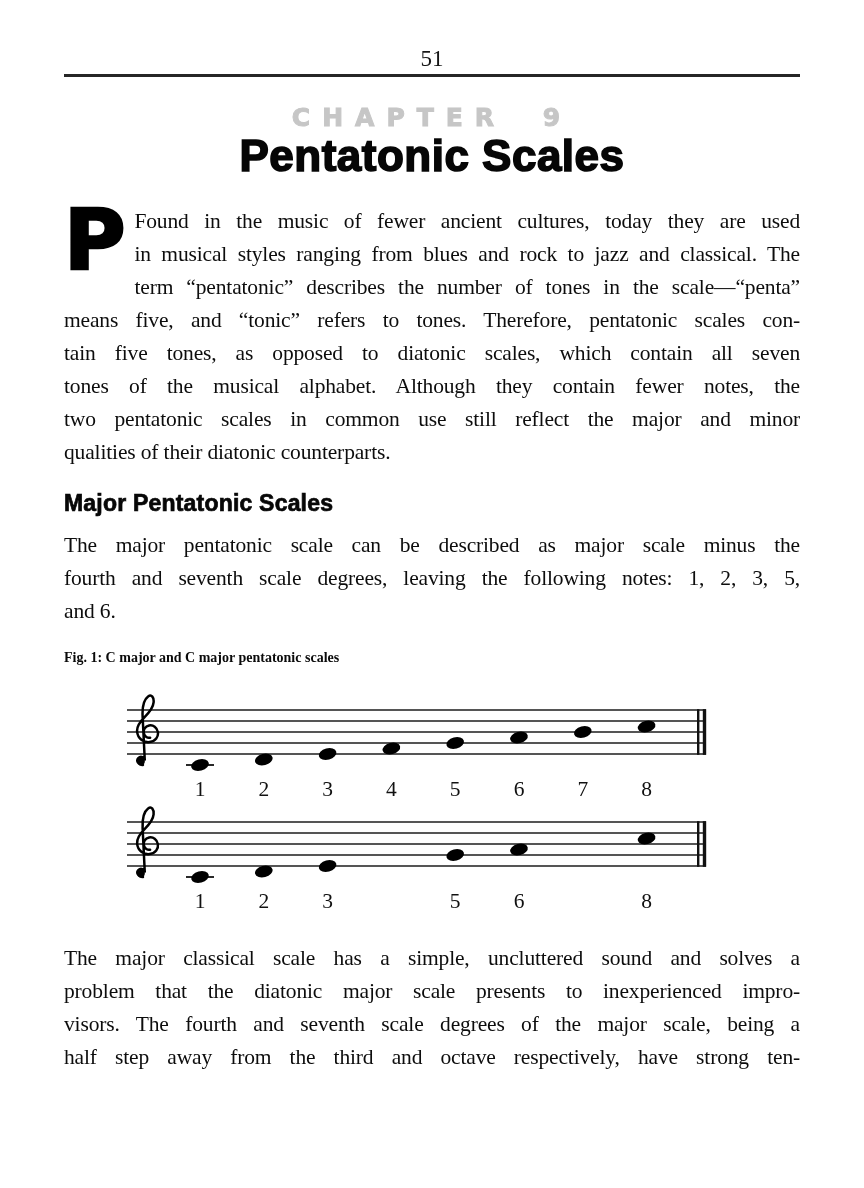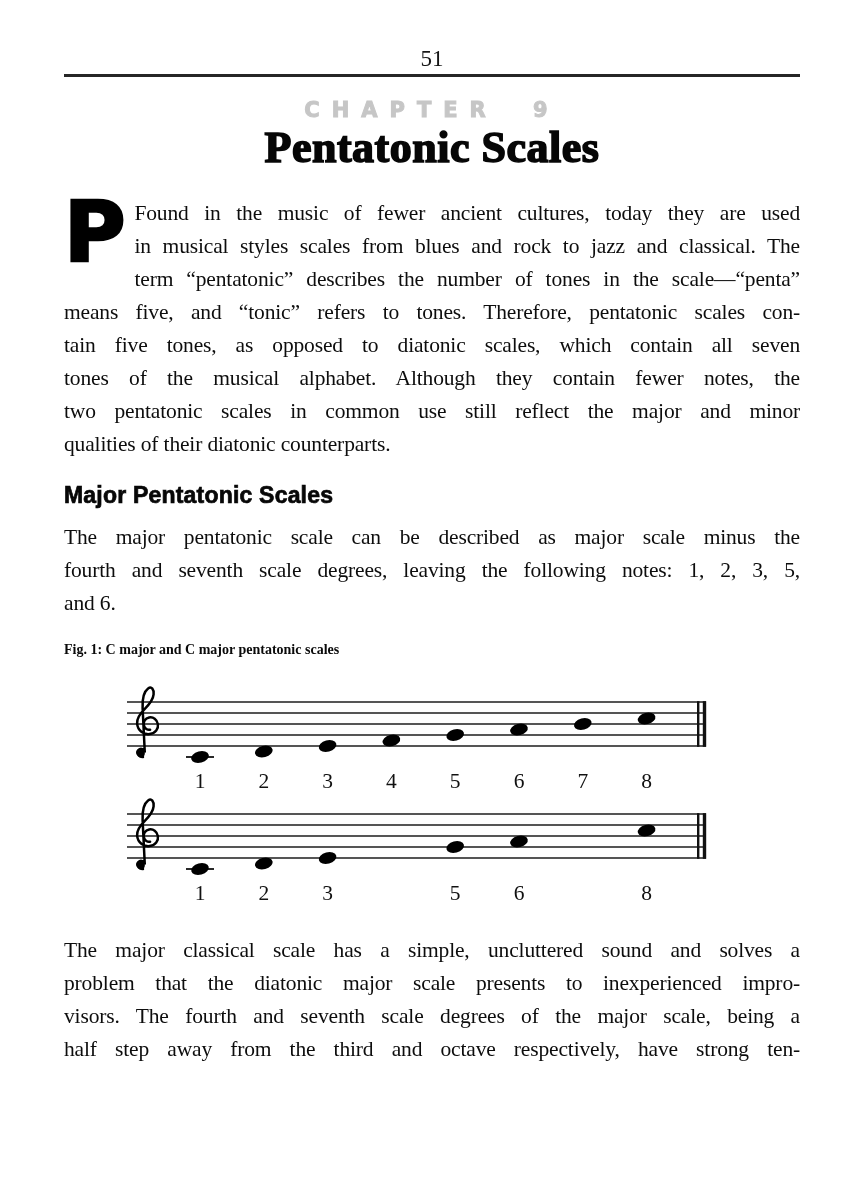--- a/index.html
+++ b/index.html
@@ -21,35 +21,35 @@
     line-height:26px;
     color:#161616;
   }
   .head-rule{
     height:0;
     border-top:3px solid #262626;
     margin-top:2px;
   }
   
   .kicker{
-    margin-top:20px;
+    margin-top:28px;
     text-align:center;
     font-family:"DejaVu Sans","Liberation Sans",sans-serif;
     font-weight:bold;
-    font-size:21px;
+    font-size:25px;
     line-height:26px;
     letter-spacing:12px;
     word-spacing:16px;
     color:#c6c6c6;
     -webkit-text-stroke:1px #c6c6c6;
   }
   .chapter-title{
     margin-top:2px;
     text-align:center;
-    font-family:Liberation Serif, serif;
+    font-family:Liberation Sans, sans-serif;
     font-weight:bold;
     font-size:44px;
     line-height:46px;
     letter-spacing:0.5px;
     color:#060606;
     -webkit-text-stroke:1.6px #060606;
   }
   
   .para{
     font-size:21.5px;
@@ -109,21 +109,21 @@
   <div class="folio">51</div>
   <div class="head-rule"></div>
 
   <div class="kicker">CHAPTER 9</div>
   <div class="chapter-title">Pentatonic Scales</div>
 
   <div class="para intro">
     <span class="dropcap">P</span>
     <div>
         <div class="line">Found in the music of fewer ancient cultures, today they are used</div>
-        <div class="line">in musical styles scales from blues and rock to jazz and classical. The</div>
+        <div class="line">in musical styles ranging from blues and rock to jazz and classical. The</div>
         <div class="line">term “pentatonic” describes the number of tones in the scale—“penta”</div>
         <div class="line">means five, and “tonic” refers to tones. Therefore, pentatonic scales con-</div>
         <div class="line">tain five tones, as opposed to diatonic scales, which contain all seven</div>
         <div class="line">tones of the musical alphabet. Although they contain fewer notes, the</div>
         <div class="line">two pentatonic scales in common use still reflect the major and minor</div>
         <div class="line natural">qualities of their diatonic counterparts.</div>
       </div>
   </div>
 
   <div class="section-heading">Major Pentatonic Scales</div>

